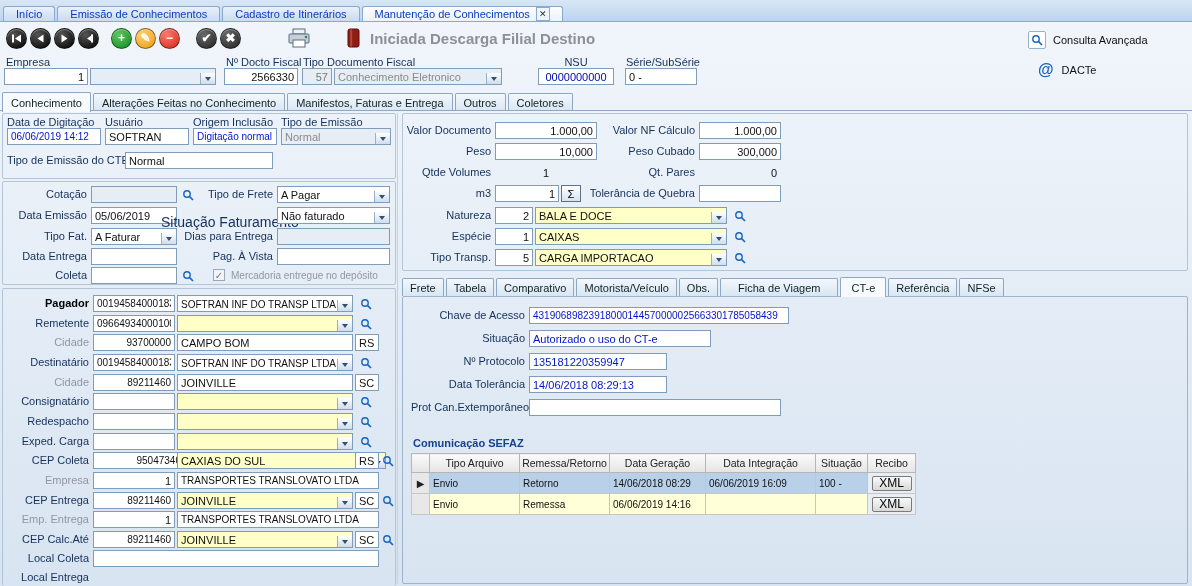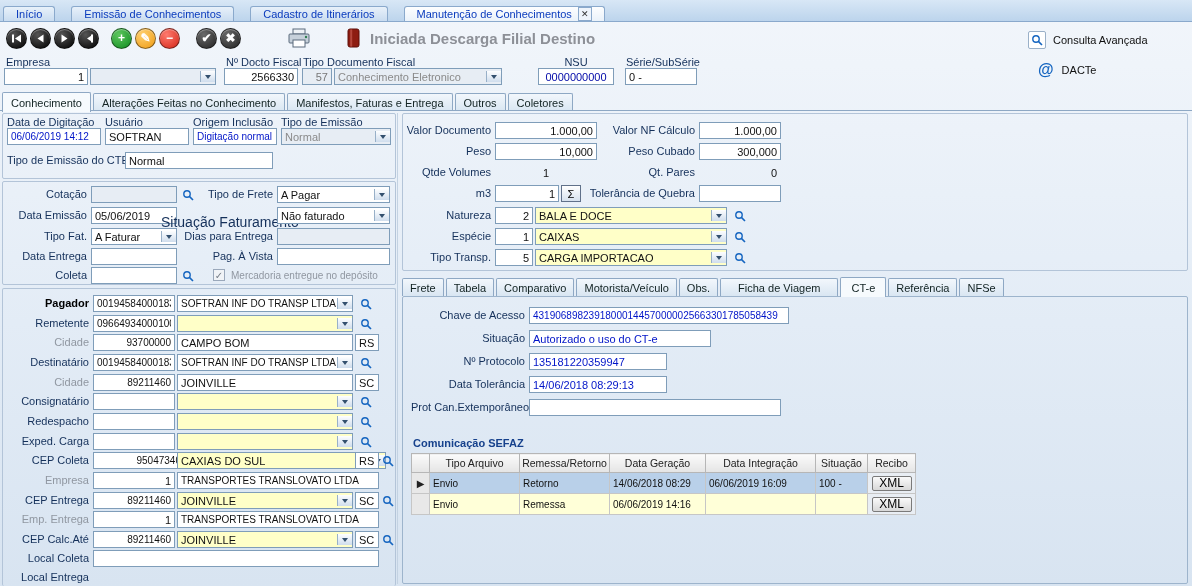--- a/index.html
+++ b/index.html
@@ -11,37 +11,37 @@
 .lbl.bold{font-weight:bold;color:#000}
 .ra{text-align:right}
 .ca{text-align:center}
 .fl{position:absolute;height:17px;line-height:17px;white-space:nowrap;font-size:11px;color:#14305a}
 .lt{position:absolute;white-space:nowrap;font-size:11px;color:#14305a}
 input.inp{border:1px solid #7f9db9;background:#fff;height:17px;font:11px "Liberation Sans",sans-serif;padding:0 3px;color:#111}
 input.inp.f10{font-size:10px}
 input.inp.blue{color:#0014c8}
 input.inp.dis{background:#e7edf4;color:#8a8a8a}
 input.inp.flat{border-color:transparent;background:transparent}
-.combo{position:absolute;display:flex;align-items:center;border:1px solid #7f9db9;background:#fff;height:17px}
+.combo{position:absolute;display:flex;align-items:flex-end;border:1px solid #7f9db9;background:#fff;height:17px}
 .combo .txt{flex:1;padding:1px 3px;white-space:nowrap;overflow:hidden;font-size:11px}
 .combo .arr{width:15px;background:linear-gradient(180deg,#fdfeff,#cfdded);border-left:1px solid #98b0c8;display:flex;align-items:center;justify-content:center}
 .combo .arr i{width:0;height:0;border:3px solid transparent;border-top:4px solid #33506e;margin-top:4px}
 .combo.yellow{background:#ffffc8}
 .combo.dis{background:#e7edf4}
 .combo.dis .txt{color:#8a8a8a}
 .mag{position:absolute;width:18px;height:17px;border:none;background:transparent;display:flex;align-items:center;justify-content:center;cursor:pointer;padding:0}
 .gbox{position:absolute;border:1px solid #b3c4d8;border-radius:2px}
 .cbtn{width:21px;height:21px;border-radius:50%;display:flex;align-items:center;justify-content:center;color:#fff;font-size:12px;font-weight:bold;border:1px solid rgba(0,0,0,.45);box-shadow:inset 0 1px 1px rgba(255,255,255,.4)}
 .cbtn.black{background:radial-gradient(circle at 35% 30%,#555,#000)}
 .cbtn.green{background:radial-gradient(circle at 35% 30%,#5ec65e,#0f8c1f)}
 .cbtn.orange{background:radial-gradient(circle at 35% 30%,#ffd070,#ef9a10)}
 .cbtn.red{background:radial-gradient(circle at 35% 30%,#ff7a6e,#d32516)}
 .cbtn.dark{background:radial-gradient(circle at 35% 30%,#6a6a6a,#222)}
 .toolbtn{display:flex;align-items:center;justify-content:center;background:transparent;border:none;cursor:pointer;padding:0}
-.mditab{display:flex;align-items:center;gap:6px;height:15px;padding:0 12px;border:1px solid #8aa9cc;border-bottom:none;border-radius:3px 3px 0 0;background:linear-gradient(180deg,#e8f1fa,#c9dcf0);color:#0a3bbd;white-space:nowrap;margin-right:16px;cursor:pointer}
+.mditab{display:flex;align-items:center;gap:6px;height:15px;padding:0 12px;border:1px solid #8aa9cc;border-bottom:none;border-radius:3px 3px 0 0;background:linear-gradient(180deg,#e8f1fa,#c9dcf0);color:#0a3bbd;white-space:nowrap;margin-right:2px;cursor:pointer}
 .mditab.active{background:linear-gradient(180deg,#fdfeff,#eaf2fa)}
 .tab{height:18px;display:flex;align-items:center;padding:0 8px;border:1px solid #8ea8c4;border-bottom:none;border-radius:2px 2px 0 0;background:linear-gradient(180deg,#f2f7fc,#d9e6f2);margin-right:2px;white-space:nowrap;color:#122;cursor:pointer}
 .tab.active{background:#f6fafd;height:20px;margin-bottom:-1px;position:relative;z-index:3}
 table.grid{border-collapse:collapse;table-layout:fixed;background:#fff}
 table.grid th{background:linear-gradient(180deg,#fbfbfb,#e4e4e4);border:1px solid #b6b6b6;font-weight:normal;font-size:10.5px;height:19px;padding:0 2px;color:#222}
 table.grid td{border:1px solid #c6c6c6;font-size:10px;height:21px;padding:0 3px;white-space:nowrap;overflow:hidden}
 tr.selrow td{background:#b9d0e9}
 tr.yrow td{background:#ffffd8}
 td.selcell{background:#e8e8e8 !important;text-align:center;padding:0;color:#222;font-size:9px}
 .xmlbtn{width:40px;height:15px;font-size:12px;font-family:"Liberation Sans",sans-serif;border:1px solid #7a7a7a;background:linear-gradient(180deg,#fafafa,#d8d8d8);border-radius:2px;line-height:12px;padding:0;cursor:pointer}

